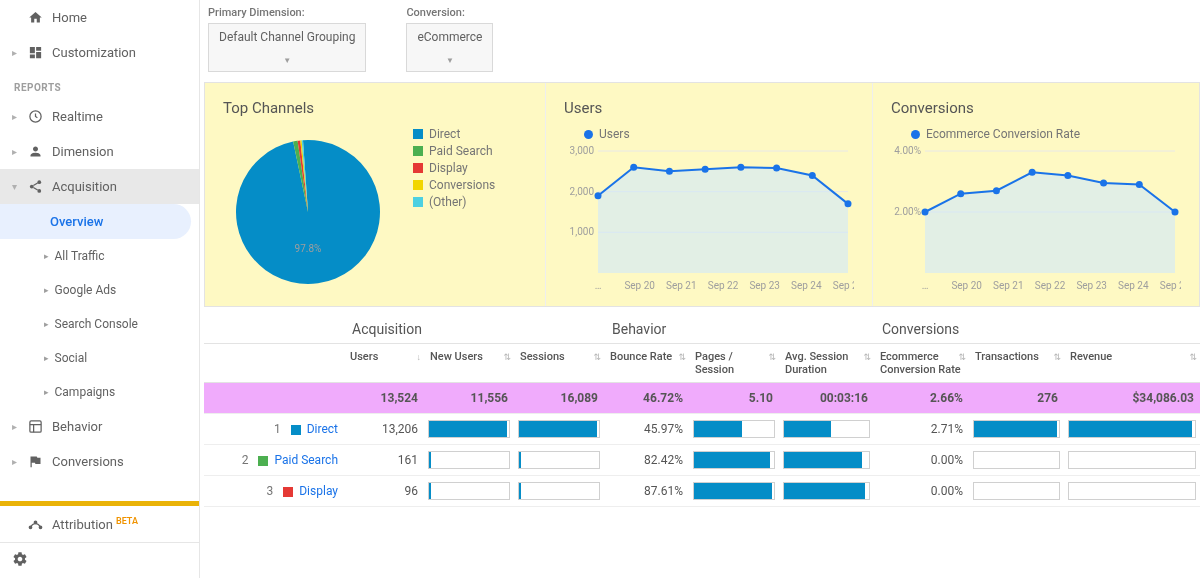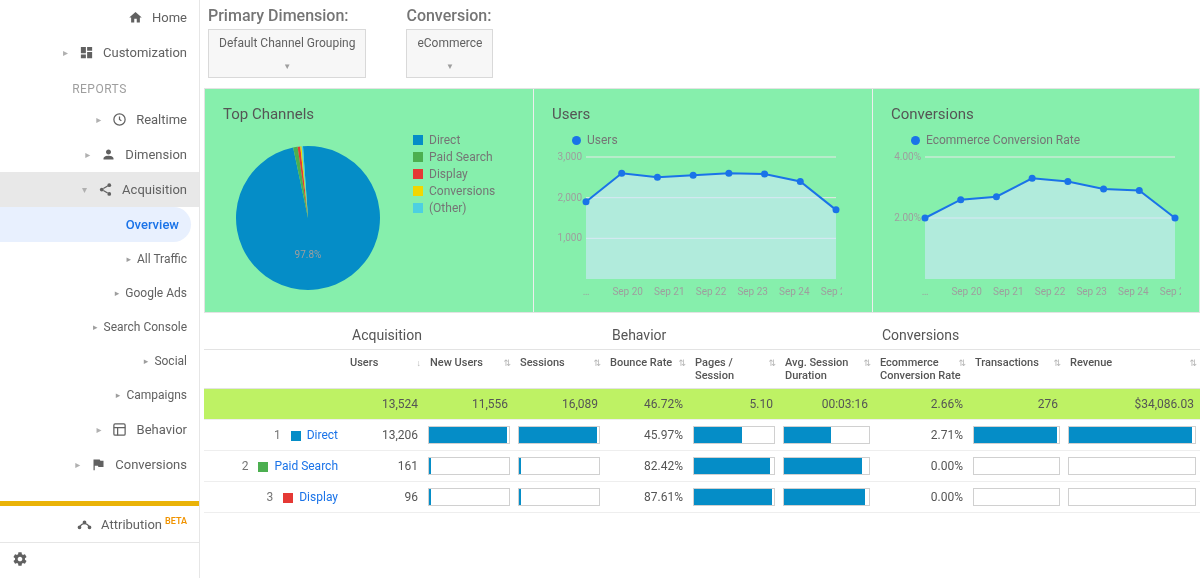--- a/index.html
+++ b/index.html
@@ -1,54 +1,54 @@
 <!DOCTYPE html>
 <html><head>
 <meta charset="utf-8">
 <style>
 * { box-sizing: border-box; margin: 0; padding: 0; }
 body { font-family: Roboto, Arial, sans-serif; font-size: 13px; color: #616161; background: #fff; }
 .app { display: flex; height: 578px; width: 1200px; overflow: hidden; }
 .sidebar { width: 200px; border-right: 1px solid #e6e6e6; display: flex; flex-direction: column; }
 .sidebar-main { flex: 1; overflow-y: auto; }
-.nav-item { display: flex; align-items: center; padding: 10px 12px; cursor: pointer; color: #616161; font-size: 13px; justify-content: flex-end; }
+.nav-item { display: flex; align-items: center; padding: 10px 12px; cursor: pointer; color: #616161; font-size: 13px; }
 .nav-item .arrow { width: 8px; margin-right: 6px; font-size: 10px; color: #b0b0b0; }
 .nav-item .icon { width: 18px; margin-right: 8px; display: flex; align-items: center; justify-content: center; }
 .nav-item.active { background: #e8e8e8; }
 .nav-item.secondary { padding-left: 44px; font-size: 12px; }
 .nav-item.secondary .subarrow { font-size: 9px; color: #9e9e9e; margin-right: 6px; }
 .nav-item.overview { color: #1a73e8; background: #e8f0fe; padding-left: 50px; font-weight: 500; border-top-right-radius: 18px; border-bottom-right-radius: 18px; margin-right: 8px; }
-.section-label { font-size: 12px; letter-spacing: 0.5px; color: #9e9e9e; padding: 12px 14px 6px; font-weight: 400; text-align: center; }
+.section-label { font-size: 10px; letter-spacing: 0.5px; color: #9e9e9e; padding: 12px 14px 6px; font-weight: 700; }
 .sidebar-bottom { border-top: 5px solid #eab308; }
 .beta-badge { font-size: 9px; color: #f09300; font-weight: 600; margin-left: 3px; vertical-align: super; }
 .gear-row { padding: 8px 12px; border-top: 1px solid #e6e6e6; }
 .main { flex: 1; overflow: hidden; background: #fff; }
 .controls { display: flex; gap: 40px; padding: 6px 0 10px 8px; }
 .control-group { display: flex; flex-direction: column; gap: 4px; }
-.control-label { font-size: 16px; color: #757575; font-weight: 500; }
+.control-label { font-size: 11px; color: #757575; font-weight: 500; }
 .dropdown { border: 1px solid #d9d9d9; background: #f7f7f7; padding: 6px 10px; font-size: 12px; display: flex; align-items: center; gap: 12px; cursor: pointer; color: #616161; flex-direction: column; }
 .dropdown .caret { font-size: 8px; color: #9e9e9e; }
-.cards { display: flex; gap: 12px; border: 1px solid #e3e3e3; margin: 0 0 4px 4px; background:#86efac;}
+.cards { display: flex; gap: 0; border: 1px solid #e3e3e3; margin: 0 0 4px 4px; background:#fef9c3;}
 .card { flex: 1; padding: 16px 18px 8px; }
 .card + .card { border-left: 1px solid #eee; }
 .card-title { font-size: 15px; color: #555; margin-bottom: 10px; }
 .legend { font-size: 12px; color: #757575; }
 .legend-item { display: flex; align-items: center; gap: 6px; margin-bottom: 3px; cursor: pointer; }
 .legend-sq { width: 10px; height: 10px; }
 .mini-legend { display:flex; align-items:center; gap:6px; font-size:12px; color:#757575; margin:4px 0 4px 20px; }
 .mini-legend .dot { width:9px; height:9px; border-radius:50%; background:#1a73e8; }
 .table-wrap { margin-left: 4px; }
 .table-headgroups { display: flex; }
 .table-headgroups .spacer { width: 140px; }
 .group-label { font-size: 14px; color: #555; padding: 10px 8px 6px; }
 .grid { width: 100%; border-collapse: collapse; table-layout: fixed; }
 .grid th { text-align: left; font-size: 11px; font-weight: 500; color: #555; padding: 6px 6px; border-top: 1px solid #e3e3e3; border-bottom: 1px solid #e3e3e3; background: #fff; vertical-align: top; position: relative; line-height: 1.2; }
 .grid th .sort { color:#b5b5b5; font-size:9px; position:absolute; right:3px; top:8px;}
 .grid td { font-size: 12px; padding: 8px 6px; border-bottom: 1px solid #eee; text-align: right; color: #555; vertical-align: middle; }
-.grid tr.totals td { background: #bef264; font-weight: 400; }
+.grid tr.totals td { background: #f0abfc; font-weight: 700; }
 .grid td.rowlabel { text-align: right; color: #1a73e8; cursor: pointer; }
 .grid td.rowlabel .idx { color:#757575; margin-right:10px; }
 .grid td.rowlabel .sq { display:inline-block; width:10px; height:10px; margin-right:6px; vertical-align:middle; }
 .bar-cell { padding: 6px 4px !important; }
 .bar-outer { border: 1px solid #d0d0d0; height: 18px; position: relative; background: #fff; }
 .bar-fill { background: #058dc7; height: 100%; }
 svg text { font-size: 10px; fill: #9e9e9e; }
 </style>
 </head>
 <body>

